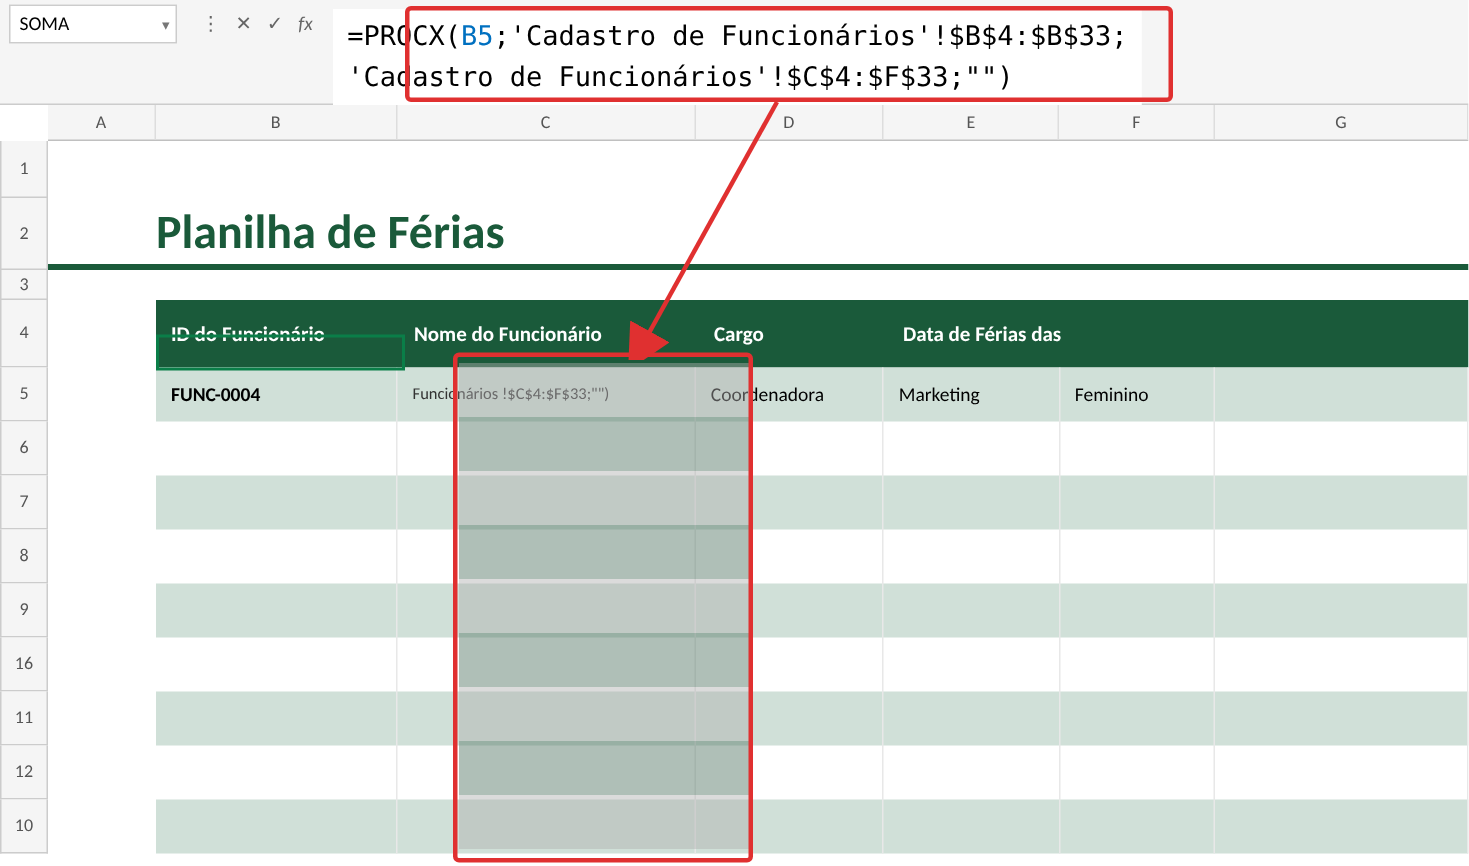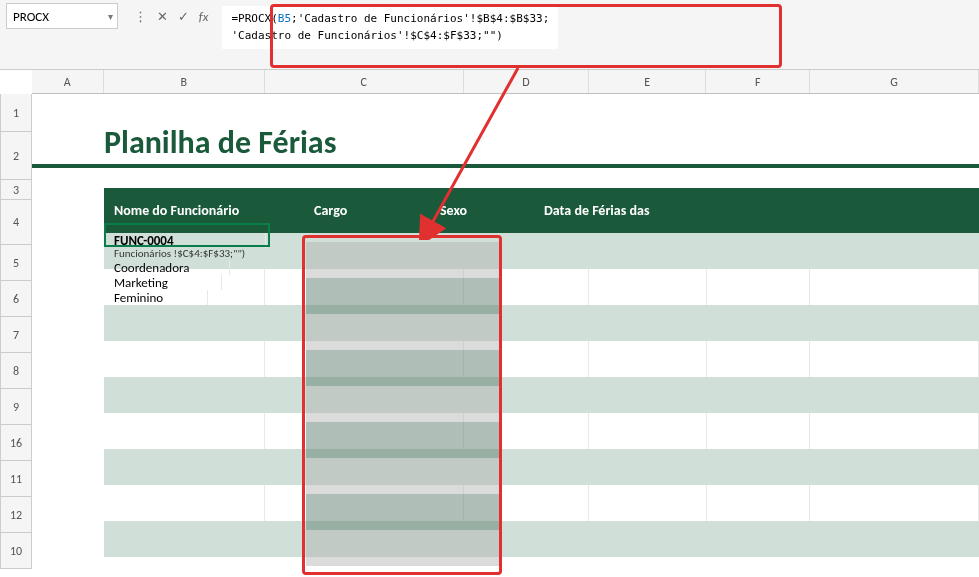--- a/index.html
+++ b/index.html
@@ -6,42 +6,42 @@
 body { font-family: 'Segoe UI', Calibri, Arial, sans-serif; font-size: 13px; background: #fff; width: 979px; height: 577px; overflow: hidden; position: relative; }
 
 .formula-bar { display: flex; align-items: flex-start; height: 70px; background: #f5f5f5; border-bottom: 1px solid #ccc; }
 .name-box { width: 112px; height: 26px; background: #fff; border: 1px solid #ccc; display: flex; align-items: center; padding: 0 6px; margin: 3px 4px 0 6px; font-size: 13px; position: relative; }
 .name-box .chevron { position: absolute; right: 4px; color: #777; font-size: 10px; }
 .fb-icons { display: flex; align-items: center; gap: 10px; margin: 3px 8px 0 12px; height: 26px; }
 .fb-icons span { color: #666; }
 .ic-cancel { color: #c33; }
 .ic-enter { color: #2a7; }
 .formula-input-wrap { flex: 1; display: flex; align-items: flex-start; padding-top: 6px; }
-.formula-text { font-family: Consolas, monospace; font-size: 11px; line-height: 1.5; padding: 4px 8px; border: 1px solid #fff; background: #fff; }
+.formula-text { font-family: Consolas, monospace; font-size: 18px; line-height: 1.5; padding: 4px 8px; border: 1px solid #fff; background: #fff; }
 .fx-label { font-style: italic; color: #999; margin-right: 6px; }
 
 .grid-area { position: relative; }
 .col-headers { display: flex; height: 24px; background: #f5f5f5; border-bottom: 1px solid #c0c0c0; margin-left: 32px; }
 .col-header { border-right: 1px solid #ddd; display: flex; align-items: center; justify-content: center; color: #555; font-size: 12px; }
 .row-headers { position: absolute; left: 0; top: 24px; width: 32px; }
 .row-header { height: 36px; border: 1px solid #ccc; border-top: none; background: #f5f5f5; display: flex; align-items: center; justify-content: center; color: #555; font-size: 12px; }
 .row-header.tall { height: 45px; }
 
-.sheet { position: absolute; left: 32px; top: 12px; right: 0; }
+.sheet { position: absolute; left: 32px; top: 24px; right: 0; }
 
 .title-cell { height: 66px; display: flex; align-items: center; padding-left: 72px; font-size: 32px; font-weight: 700; color: #1a5a3a; border-bottom: 4px solid #1a5a3a; }
 
 .spacer-row { height: 20px; }
 
 .header-row { display: flex; height: 45px; background: #1a5a3a; color: #fff; font-weight: 600; font-size: 14px; margin-left: 72px; }
 .header-cell { padding: 12px 10px; display: flex; align-items: center; }
 
 .data-rows { margin-left: 72px; }
 .data-row { display: flex; height: 36px; }
-.data-row.alt { background: #d0e0d8; flex-direction: column; }
+.data-row.alt { background: #d0e0d8; }
 .data-cell { padding: 0 10px; display: flex; align-items: center; font-size: 13px; border-right: 1px solid #e8e8e8; }
 
 .col-A { width: 72px; }
 .col-B { width: 162px; }
 .col-C { width: 200px; }
 .col-D { width: 126px; }
 .col-E { width: 118px; }
 .col-F { width: 104px; }
 .col-G { width: 170px; }
 
@@ -58,21 +58,21 @@
 
 .active-cell-border { position: absolute; left: 104px; top: 223px; width: 166px; height: 24px; border: 2px solid #0a7e48; pointer-events: none; }
 
 .blue-text { color: #0070c0; }
 </style>
 </head>
 <body>
 
 <div class="formula-bar">
   <div class="name-box">
-    <span>PROCX</span>
+    <span>SOMA</span>
     <span class="chevron">▾</span>
   </div>
   <div class="fb-icons">
     <span>⋮</span>
     <span class="ic-cancel">✕</span>
     <span class="ic-enter">✓</span>
     <span class="fx-label">fx</span>
   </div>
   <div class="formula-input-wrap">
     <div class="formula-text">
@@ -107,23 +107,23 @@
     <div class="row-header">11</div>
     <div class="row-header">12</div>
     <div class="row-header">10</div>
   </div>
 
   <div class="sheet">
     <div style="height:38px"></div>
     <div class="title-cell" style="height:48px">Planilha de Férias</div>
     <div class="spacer-row"></div>
     <div class="header-row">
+      <div class="header-cell col-B">ID do Funcionário</div>
       <div class="header-cell col-C">Nome do Funcionário</div>
       <div class="header-cell col-D">Cargo</div>
-      <div class="header-cell col-F">Sexo</div>
       <div class="header-cell col-G">Data de Férias das</div>
     </div>
     <div class="data-rows">
       <div class="data-row alt">
         <div class="data-cell col-B" style="font-weight:700">FUNC-0004</div>
         <div class="data-cell col-C editing-cell">Funcionários !$C$4:$F$33;"")</div>
         <div class="data-cell col-D">Coordenadora</div>
         <div class="data-cell col-E">Marketing</div>
         <div class="data-cell col-F">Feminino</div>
         <div class="data-cell col-G"></div>

